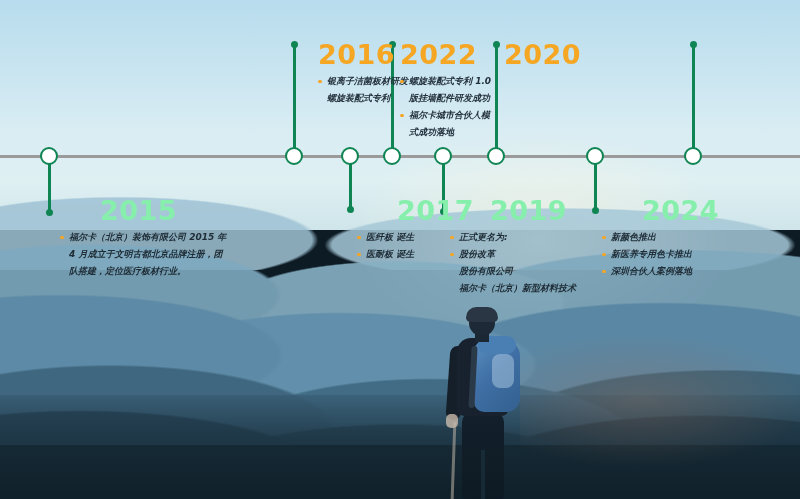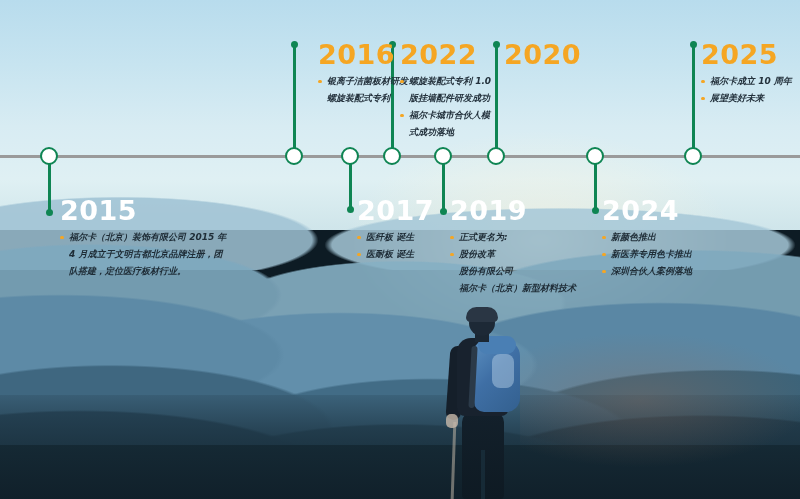--- a/index.html
+++ b/index.html
@@ -86,21 +86,21 @@
     white-space:nowrap;
     font-style:italic;
   }
   .bullets li:before{
     content:"";position:absolute;left:0;top:5.5px;width:3.5px;height:3.5px;
     border-radius:50%;background:#f5a623;
   }
   .bullets li.cont{padding-left:9px;}
   .bullets li.cont:before{display:none;}
   .below .bullets li{color:#1e2c36;}
-  .below .year{color:#ffffff;}
+  .below .year{color:#86efac;margin-left:40px;}
 </style>
 </head>
 <body>
 
 <div class="stage">
 
   <div class="bg">
     <div class="sky"></div>
     <div class="sun-glow"></div>
     <div class="ridge r1"></div>
@@ -206,21 +206,14 @@
     <ul class="bullets">
       <li>新颜色推出</li>
       <li>新医养专用色卡推出</li>
       <li>深圳合伙人案例落地</li>
     </ul>
   </div>
 
   <div class="node" style="left:684px;"></div>
   <div class="stem" style="left:691.5px;top:44px;height:105px;"></div>
   <div class="dot" style="left:689.5px;top:41px;"></div>
-  <div class="block" style="left:701px;top:40px;">
-    <div class="year">2025</div>
-    <ul class="bullets">
-      <li>福尔卡成立 10 周年</li>
-      <li>展望美好未来</li>
-    </ul>
-  </div>
 
 </div>
 
 </body></html>

